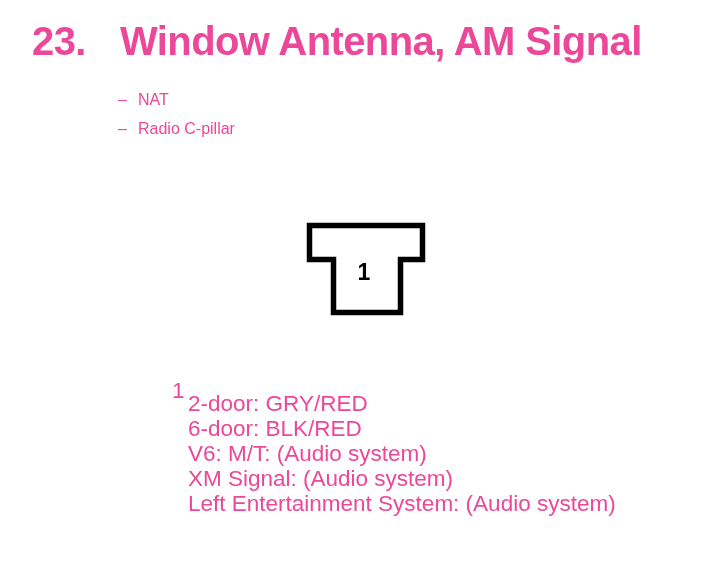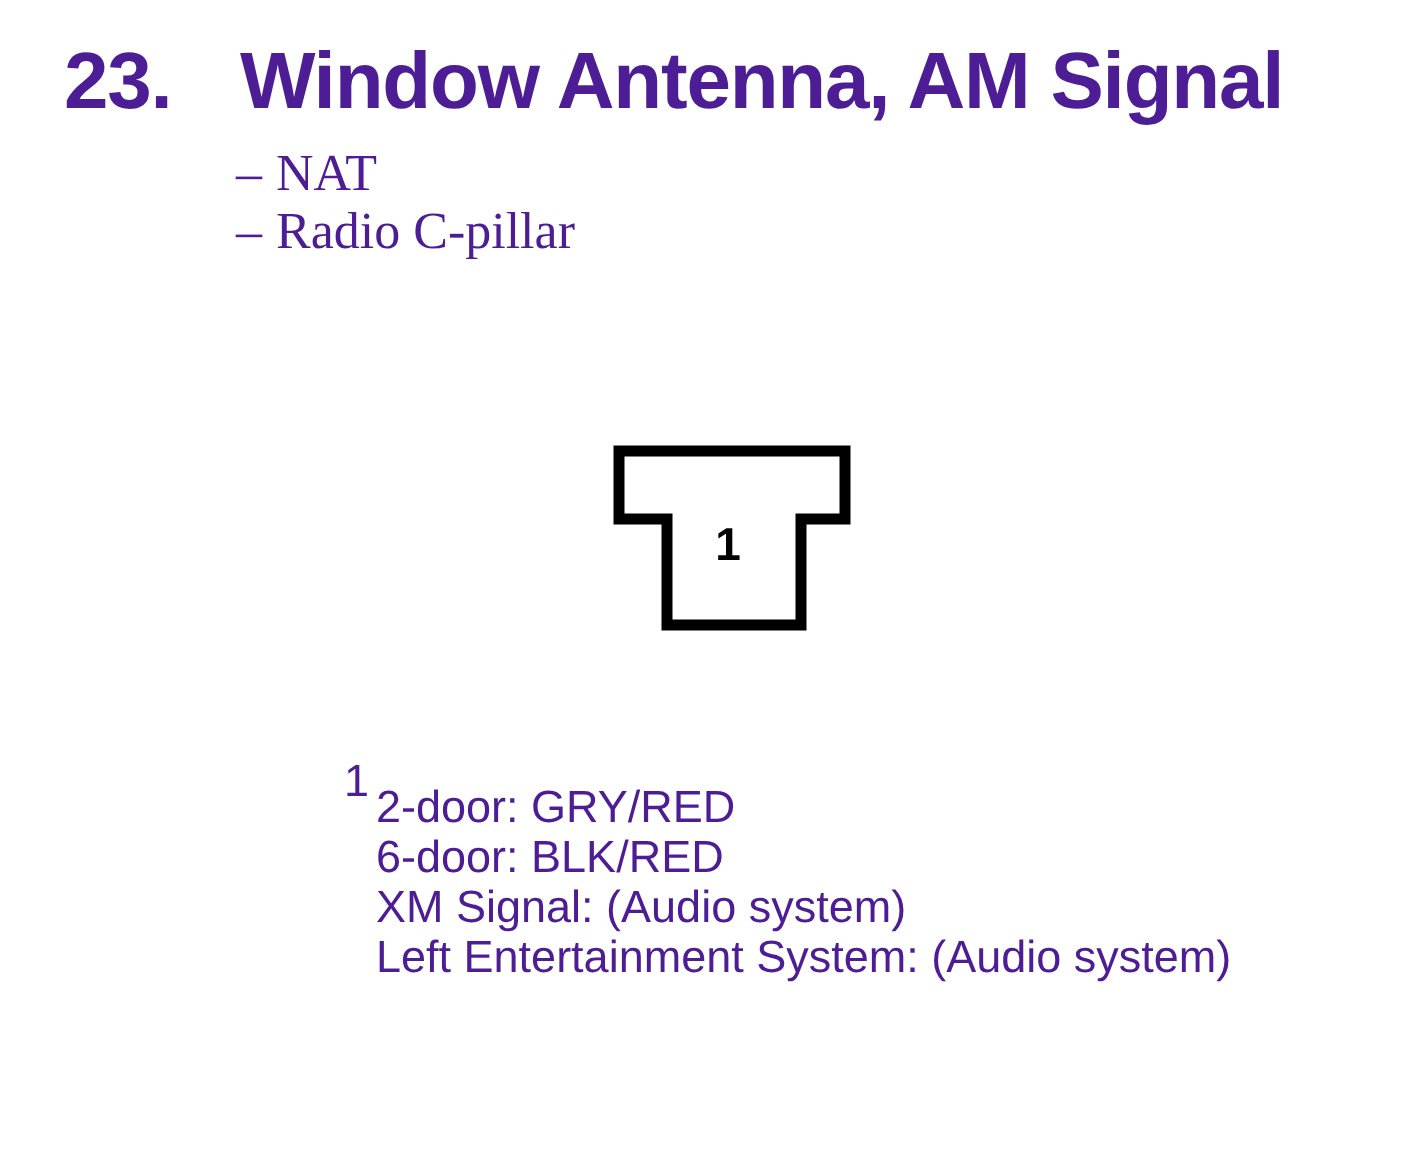--- a/index.html
+++ b/index.html
@@ -5,21 +5,21 @@
   html, body {
     margin: 0;
     padding: 0;
     background: #ffffff;
   }
   .page {
     position: relative;
     width: 704px;
     height: 582px;
     background: #ffffff;
-    color: #4c1d95;
+    color: #ec4899;
     font-family: "Liberation Sans", "DejaVu Sans", sans-serif;
     overflow: hidden;
   }
 
   
   .header {
     position: absolute;
     left: 32px;
     top: 21px;
     display: flex;
@@ -33,25 +33,24 @@
   .header .num {
     display: inline-block;
     width: 88px;
     flex: 0 0 88px;
   }
 
   
   .loc-list {
     position: absolute;
     left: 118px;
-    top: 73px;
-    font-size: 26px;
+    top: 86px;
+    font-size: 16px;
     line-height: 28.5px;
     white-space: nowrap;
-    font-family: Liberation Serif, serif;
   }
   .loc-item { display: block; }
   .loc-item .dash {
     display: inline-block;
     width: 20px;
   }
 
   
   .connector-svg {
     position: absolute;
@@ -109,18 +108,19 @@
   <svg class="connector-svg" viewBox="300 218 135 105" xmlns="http://www.w3.org/2000/svg">
     <polygon points="309.5,225.5 422.5,225.5 422.5,259.5 400.5,259.5 400.5,312.5 333.5,312.5 333.5,259.5 309.5,259.5" fill="#ffffff" stroke="#000000" stroke-width="5.5" stroke-linejoin="miter"></polygon>
     <text class="pin-label-text" x="364" y="280">1</text>
   </svg>
 
   <div class="pin-list">
     <span class="pin-num">1</span>
     <div class="pin-entries">
       <div class="pin-entry">2-door: GRY/RED</div>
       <div class="pin-entry">6-door: BLK/RED</div>
+      <div class="pin-entry">V6: M/T: (Audio system)</div>
       <div class="pin-entry">XM Signal: (Audio system)</div>
       <div class="pin-entry">Left Entertainment System: (Audio system)</div>
     </div>
   </div>
 
 </div>
 
 </body></html>

